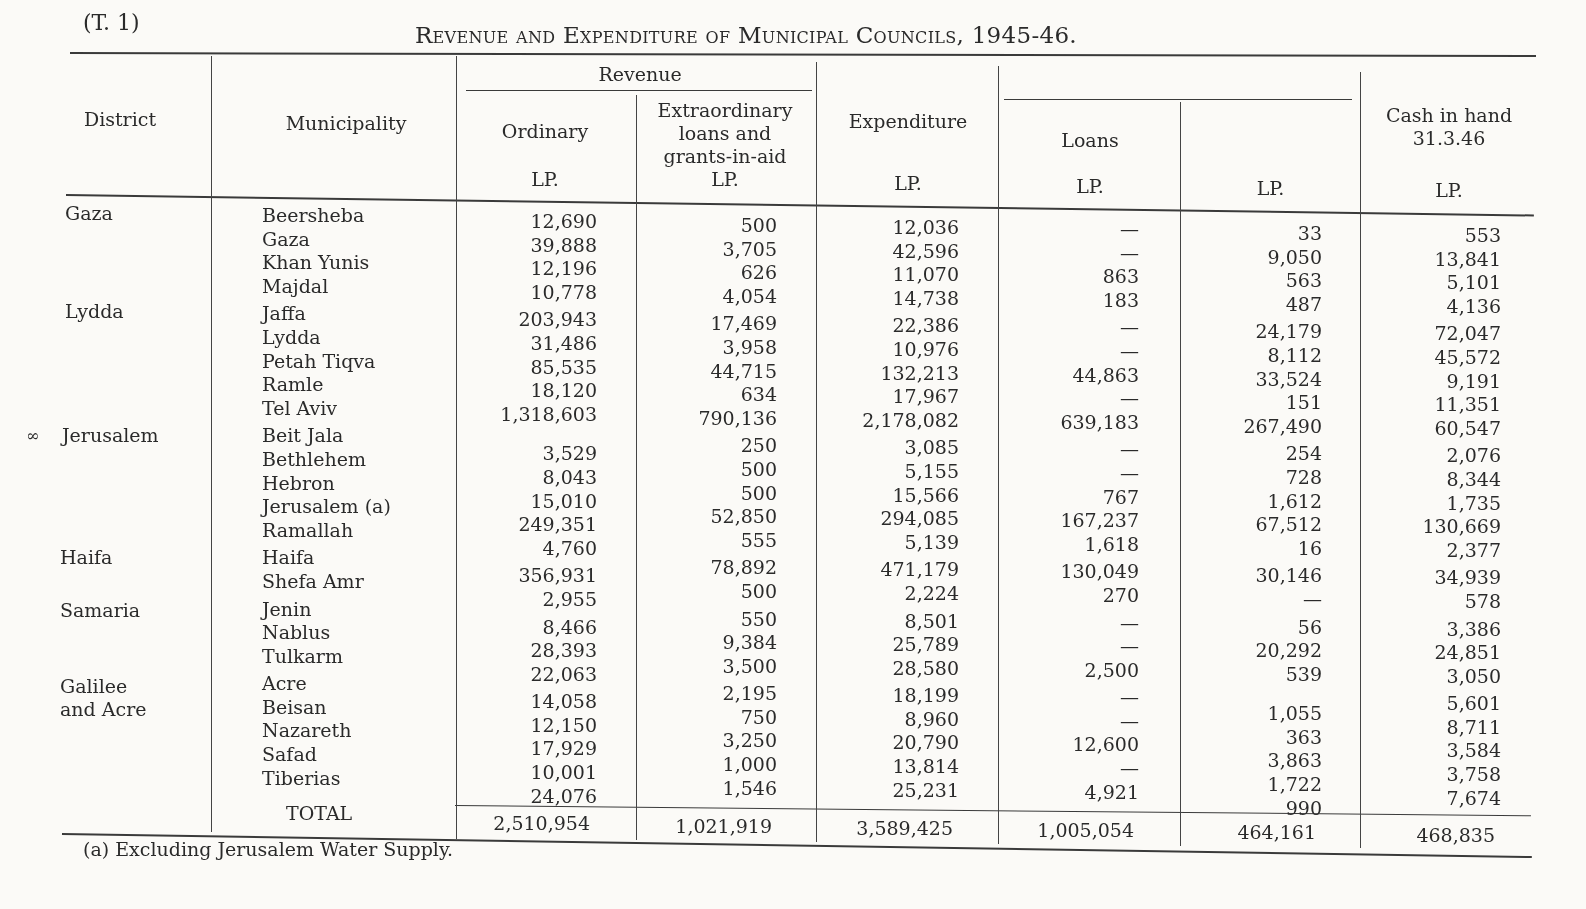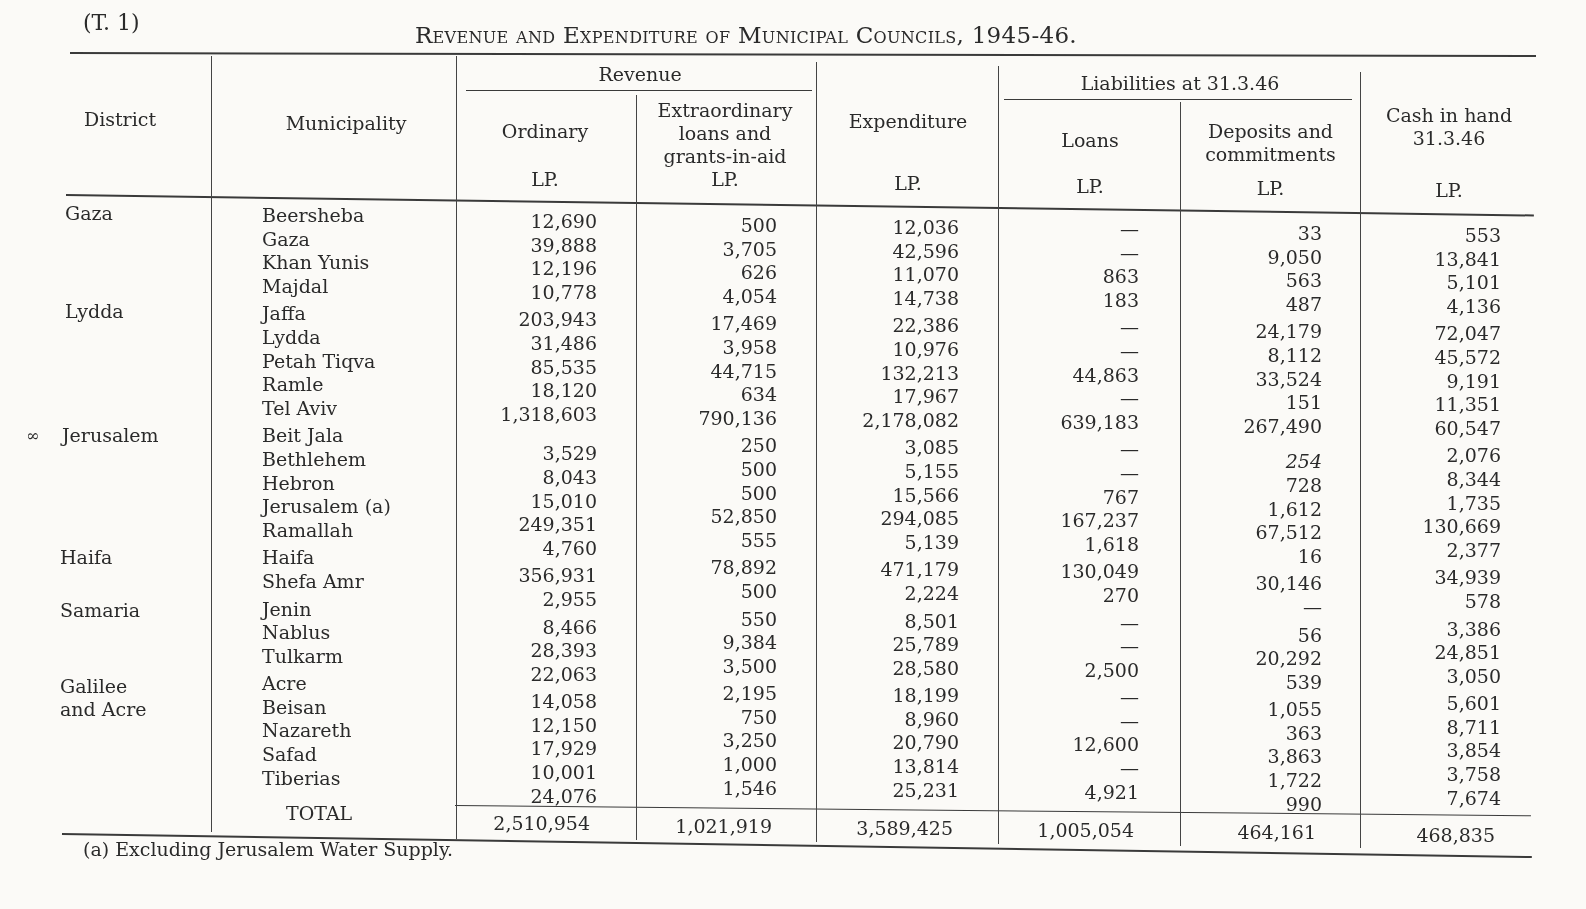--- a/index.html
+++ b/index.html
@@ -54,27 +54,22 @@
   <div class="hdr" style="left:470px; top:120px; width:150px;">Ordinary</div>
   <div class="hdr" style="left:470px; top:168px; width:150px;">LP.</div>
   <div class="hdr" style="left:640px; top:99px; width:170px;">
     <div>Extraordinary</div>
     <div>loans and</div>
     <div>grants-in-aid</div>
     <div>LP.</div>
   </div>
   <div class="hdr" style="left:820px; top:110px; width:176px;">Expenditure</div>
   <div class="hdr" style="left:820px; top:172px; width:176px;">LP.</div>
-  <div class="hdr" style="left:1020px; top:72px; width:320px;">Liabilities at 31.3.46</div>
   <div class="hdr" style="left:1005px; top:129px; width:170px;">Loans</div>
   <div class="hdr" style="left:1005px; top:175px; width:170px;">LP.</div>
-  <div class="hdr" style="left:1183px; top:120px; width:175px;">
-    <div>Deposits and</div>
-    <div>commitments</div>
-  </div>
   <div class="hdr" style="left:1183px; top:177px; width:175px;">LP.</div>
   <div class="hdr" style="left:1364px; top:104px; width:170px;">
     <div>Cash in hand</div>
     <div>31.3.46</div>
   </div>
   <div class="hdr" style="left:1364px; top:179px; width:170px;">LP.</div>
 
   <div class="dist" style="left:65px; top:202px;">Gaza</div>
   <div class="dist" style="left:65px; top:300px;">Lydda</div>
   <div class="dist" style="left:62px; top:424px;">Jerusalem</div>
@@ -216,31 +211,31 @@
   <div class="col num" style="left:1184px; width:138px; top:222px;" id="col-dep">
       <div>33</div>
       <div>9,050</div>
       <div>563</div>
       <div>487</div>
       <div style="margin-top: 4px;">24,179</div>
       <div>8,112</div>
       <div>33,524</div>
       <div>151</div>
       <div>267,490</div>
-      <div style="margin-top: 12px; font-style: italic;">254</div>
+      <div style="margin-top: 4px;">254</div>
       <div>728</div>
       <div>1,612</div>
       <div>67,512</div>
       <div>16</div>
       <div style="margin-top: 4px;">30,146</div>
       <div>—</div>
       <div style="margin-top: 4px;">56</div>
       <div>20,292</div>
       <div>539</div>
-      <div style="margin-top: 4px;">1,055</div>
+      <div style="margin-top: 16px;">1,055</div>
       <div>363</div>
       <div>3,863</div>
       <div>1,722</div>
       <div>990</div>
     </div>
   <div class="col num" style="left:1364px; width:137px; top:224px;" id="col-cash">
       <div>553</div>
       <div>13,841</div>
       <div>5,101</div>
       <div>4,136</div>
@@ -254,21 +249,21 @@
       <div>1,735</div>
       <div>130,669</div>
       <div>2,377</div>
       <div style="margin-top: 4px;">34,939</div>
       <div>578</div>
       <div style="margin-top: 4px;">3,386</div>
       <div>24,851</div>
       <div>3,050</div>
       <div style="margin-top: 4px;">5,601</div>
       <div>8,711</div>
-      <div>3,854</div>
+      <div>3,584</div>
       <div>3,758</div>
       <div>7,674</div>
     </div>
 
   <div class="total-label">TOTAL</div>
   <div class="tot" style="left:470px; width:120px; top:812px;">2,510,954</div>
   <div class="tot" style="left:640px; width:132px; top:815px;">1,021,919</div>
   <div class="tot" style="left:820px; width:133px; top:817px;">3,589,425</div>
   <div class="tot" style="left:1002px; width:132px; top:819px;">1,005,054</div>
   <div class="tot" style="left:1184px; width:132px; top:821px;">464,161</div>

